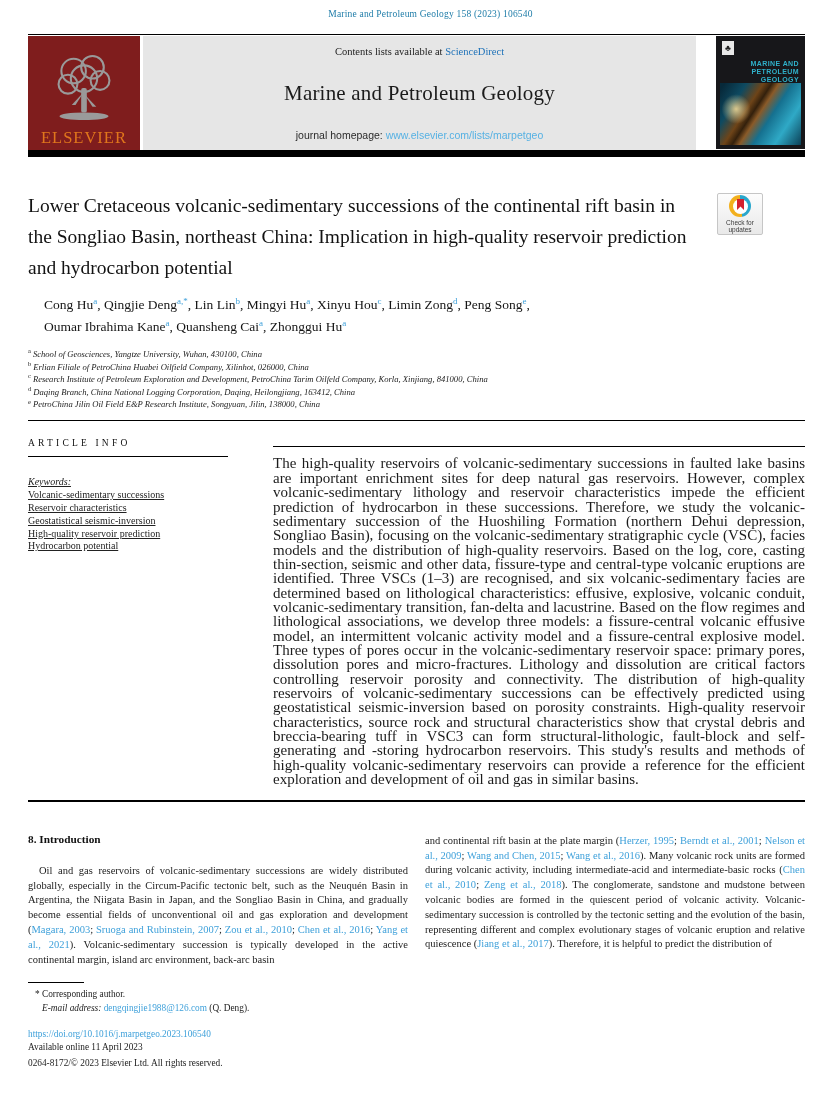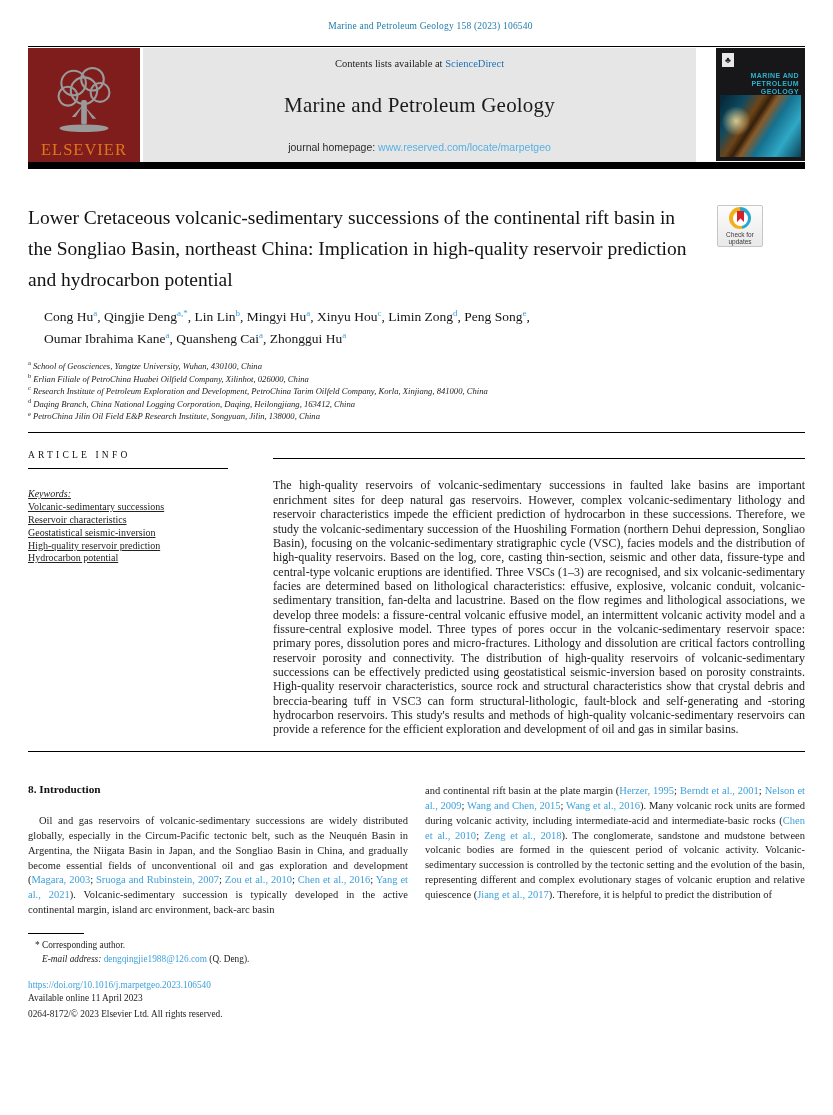--- a/index.html
+++ b/index.html
@@ -6,21 +6,21 @@
   body { background:#ffffff; }
   .page {
     position:relative; width:833px; height:1115px; margin:0 auto;
     background:#ffffff; overflow:hidden;
     font-family:"Liberation Serif", serif; color:#1c1c1c;
   }
   .content { padding:0 28px; }
 
   
   .top-citation {
-    padding-top:21px; text-align:center;
+    padding-top:9px; text-align:center;
     font-size:9.5px; color:#1e7ca8; letter-spacing:.2px;margin-left:28px;
   }
   .top-rule { margin-top:15px; height:1px; background:#000; }
 
   
   .masthead { display:flex; margin-top:1px; height:114px; }
   .logo-col { width:112px; display:flex; flex-direction:column; align-items:center; justify-content:flex-end; padding-bottom:2px; background:#7f1d1d; }
   .logo-tree { width:66px; height:78px; }
   .logo-word { font-size:16.5px; color:#e0761c; letter-spacing:1px; font-family:"Liberation Serif", serif; margin-top:1px; }
   .band {
@@ -72,21 +72,21 @@
 
   .divider { height:1.5px; background:#000; }
   .div1 { margin-top:9px; }
 
   
   .info-grid { display:grid; grid-template-columns:200px 1fr; column-gap:45px; padding:17px 0 14px 0; }
   .sec-head { font-size:9.5px; letter-spacing:3.2px; color:#111; }
   .sec-rule { margin-top:8px; height:1px; background:#000; }
   .keywords { margin-top:19px; font-size:10px; line-height:12.8px; color:#222;text-decoration:underline; }
   .kw-label { font-style:italic; }
-  .abstract-body { margin-top:19px; font-size:12px; line-height:14.35px; text-align:justify; color:#1b1b1b; }
+  .abstract-body { margin-top:9px; font-size:15px; line-height:14.35px; text-align:justify; color:#1b1b1b; }
 
   
   .body-cols { display:grid; grid-template-columns:1fr 1fr; column-gap:17px; margin-top:31px; }
   .sec-title { font-size:11.3px; font-weight:bold; color:#111; margin-bottom:19px; }
   .body-par { font-size:10.5px; line-height:14.8px; text-align:justify; color:#1b1b1b; }
   .indent { text-indent:11px; }
   .right-col { padding-top:1px; }
 
   
   .footnote { margin-top:15px; }
@@ -126,21 +126,21 @@
             <path d="M35 46 L48 60 L44 60 Z"></path>
             <ellipse cx="35" cy="70" rx="26" ry="4"></ellipse>
           </g>
         </svg>
         <div class="logo-word">ELSEVIER</div>
       </div>
 
       <div class="band">
         <div class="contents-line"><span>Contents lists available at </span><span class="sd">ScienceDirect</span></div>
         <div class="band-title">Marine and Petroleum Geology</div>
-        <div class="homepage-line"><span>journal homepage: </span><span class="url">www.reserved.com/locate/marpetgeo</span></div>
+        <div class="homepage-line"><span>journal homepage: </span><span class="url">www.elsevier.com/lists/marpetgeo</span></div>
       </div>
 
       <div class="cover">
         <div class="cover-logo">♣</div>
         <div class="cover-title">
           <div>MARINE AND</div>
           <div>PETROLEUM</div>
           <div>GEOLOGY</div>
         </div>
         <div class="cover-art"></div>

